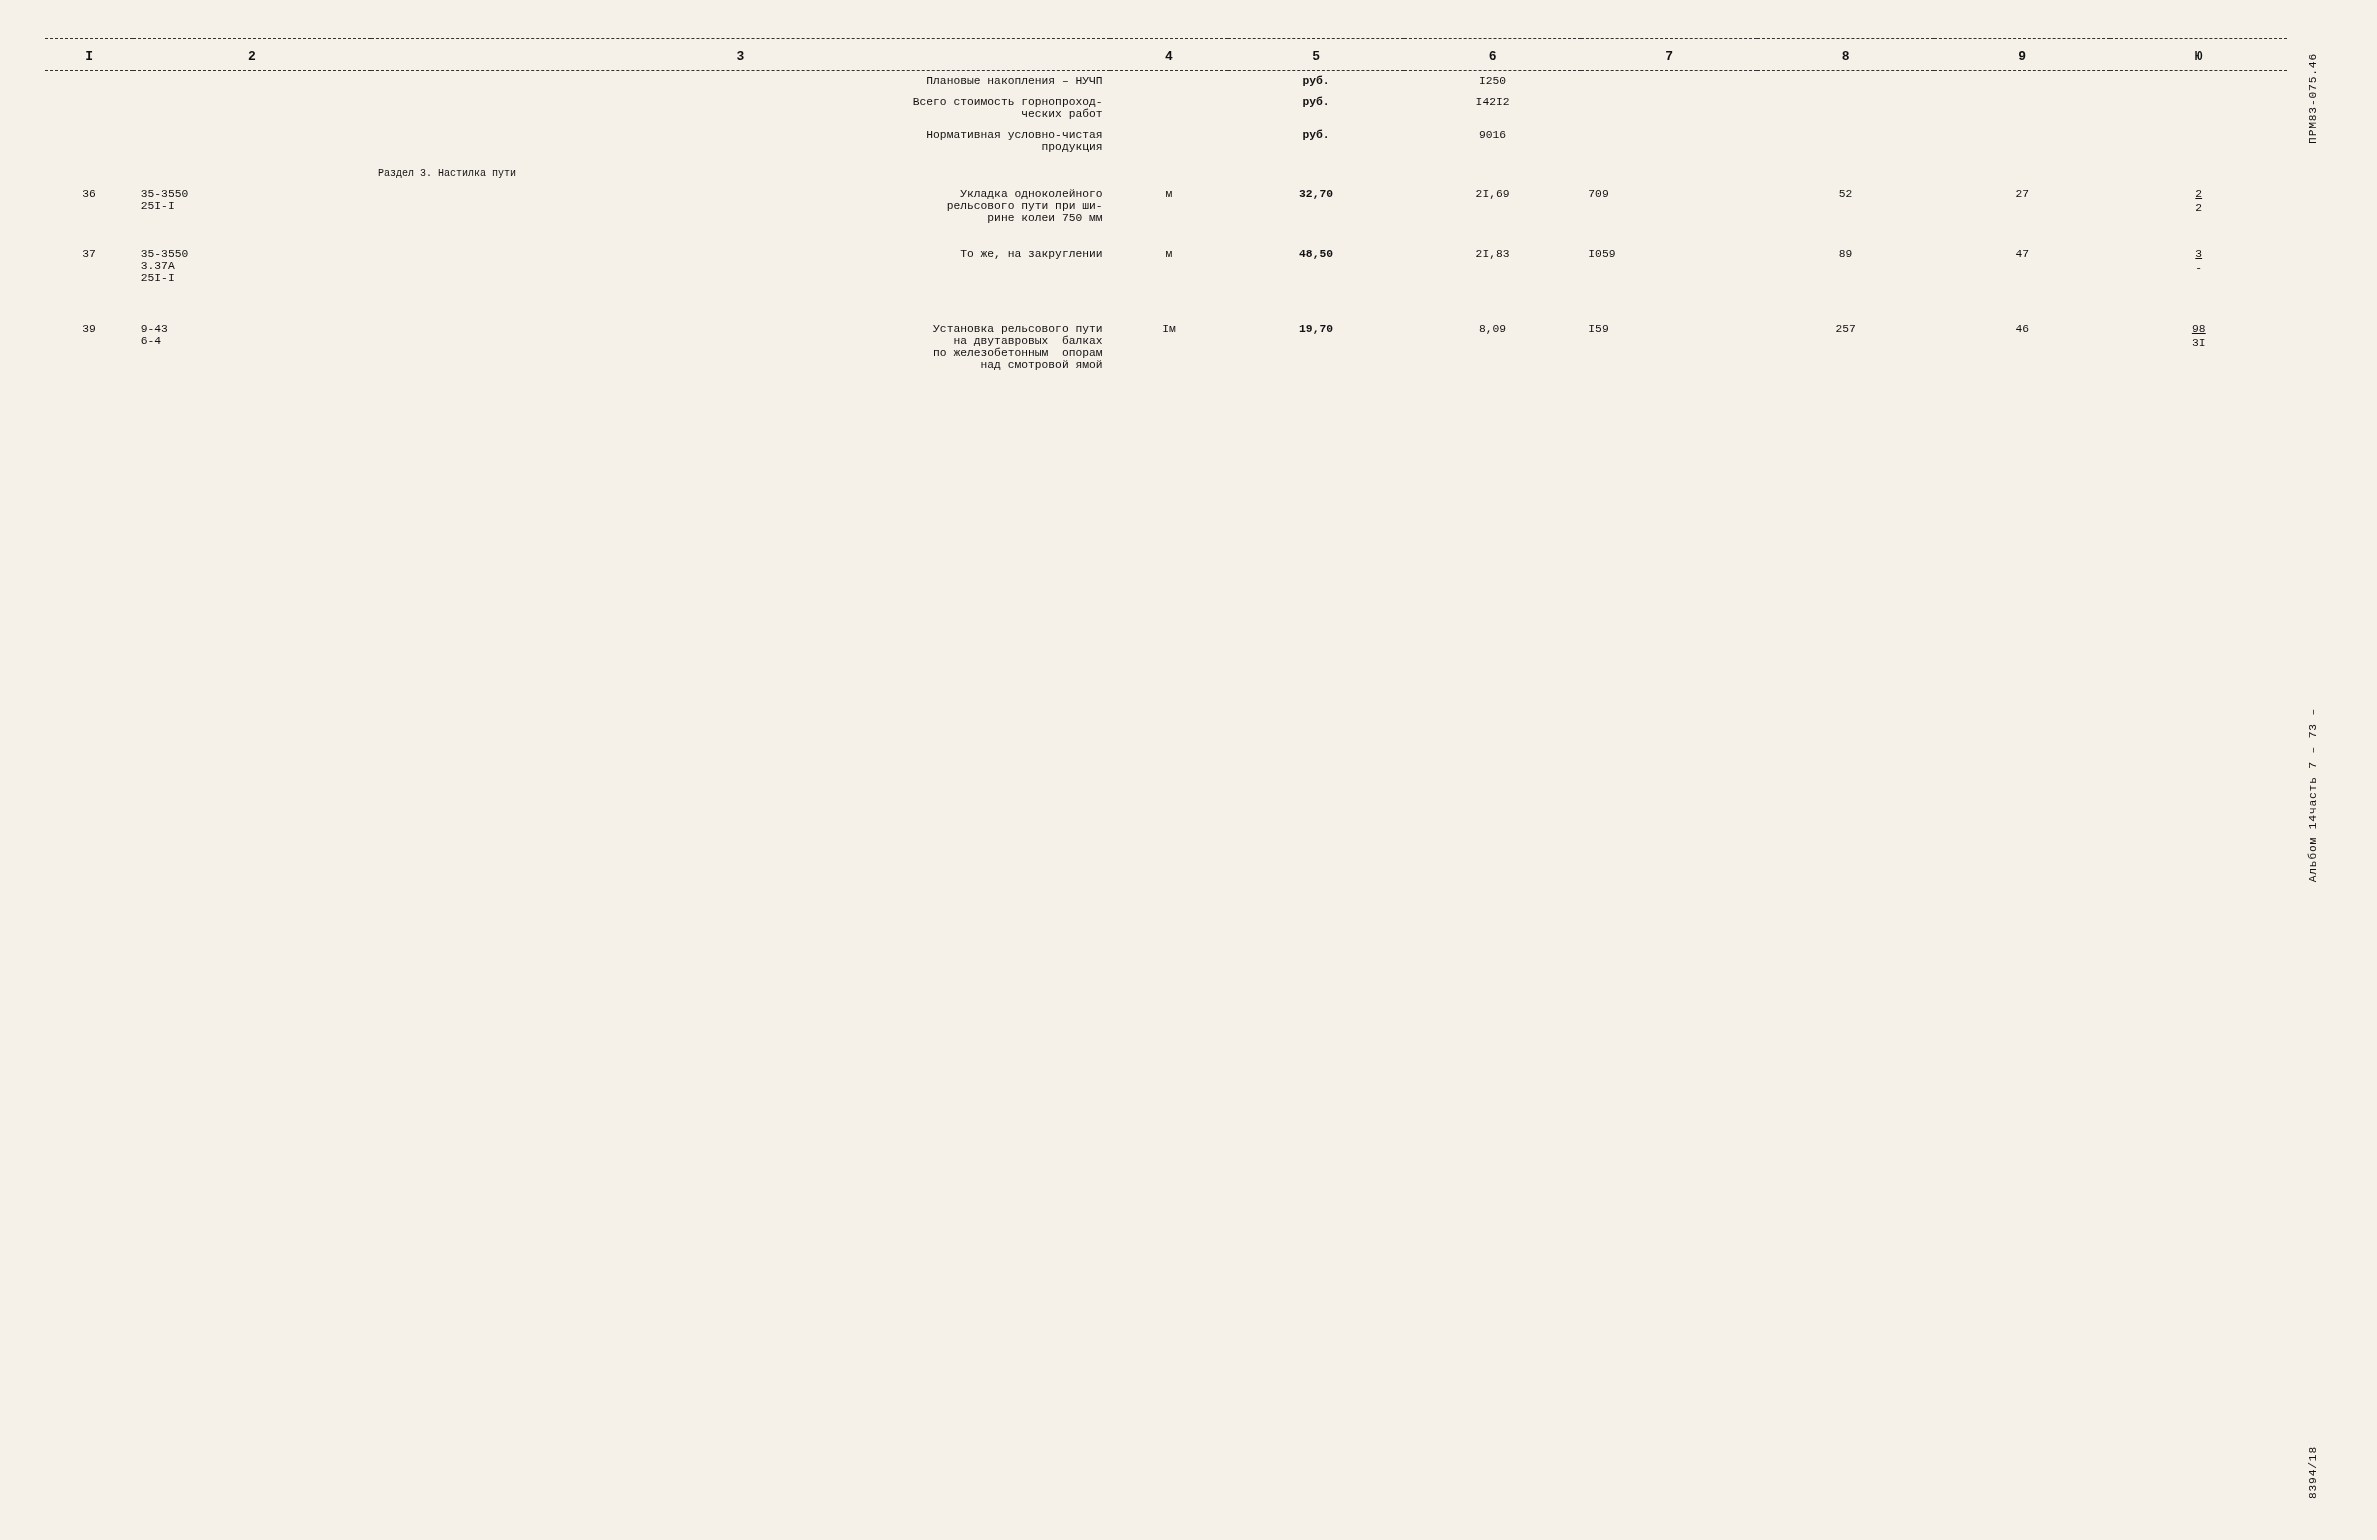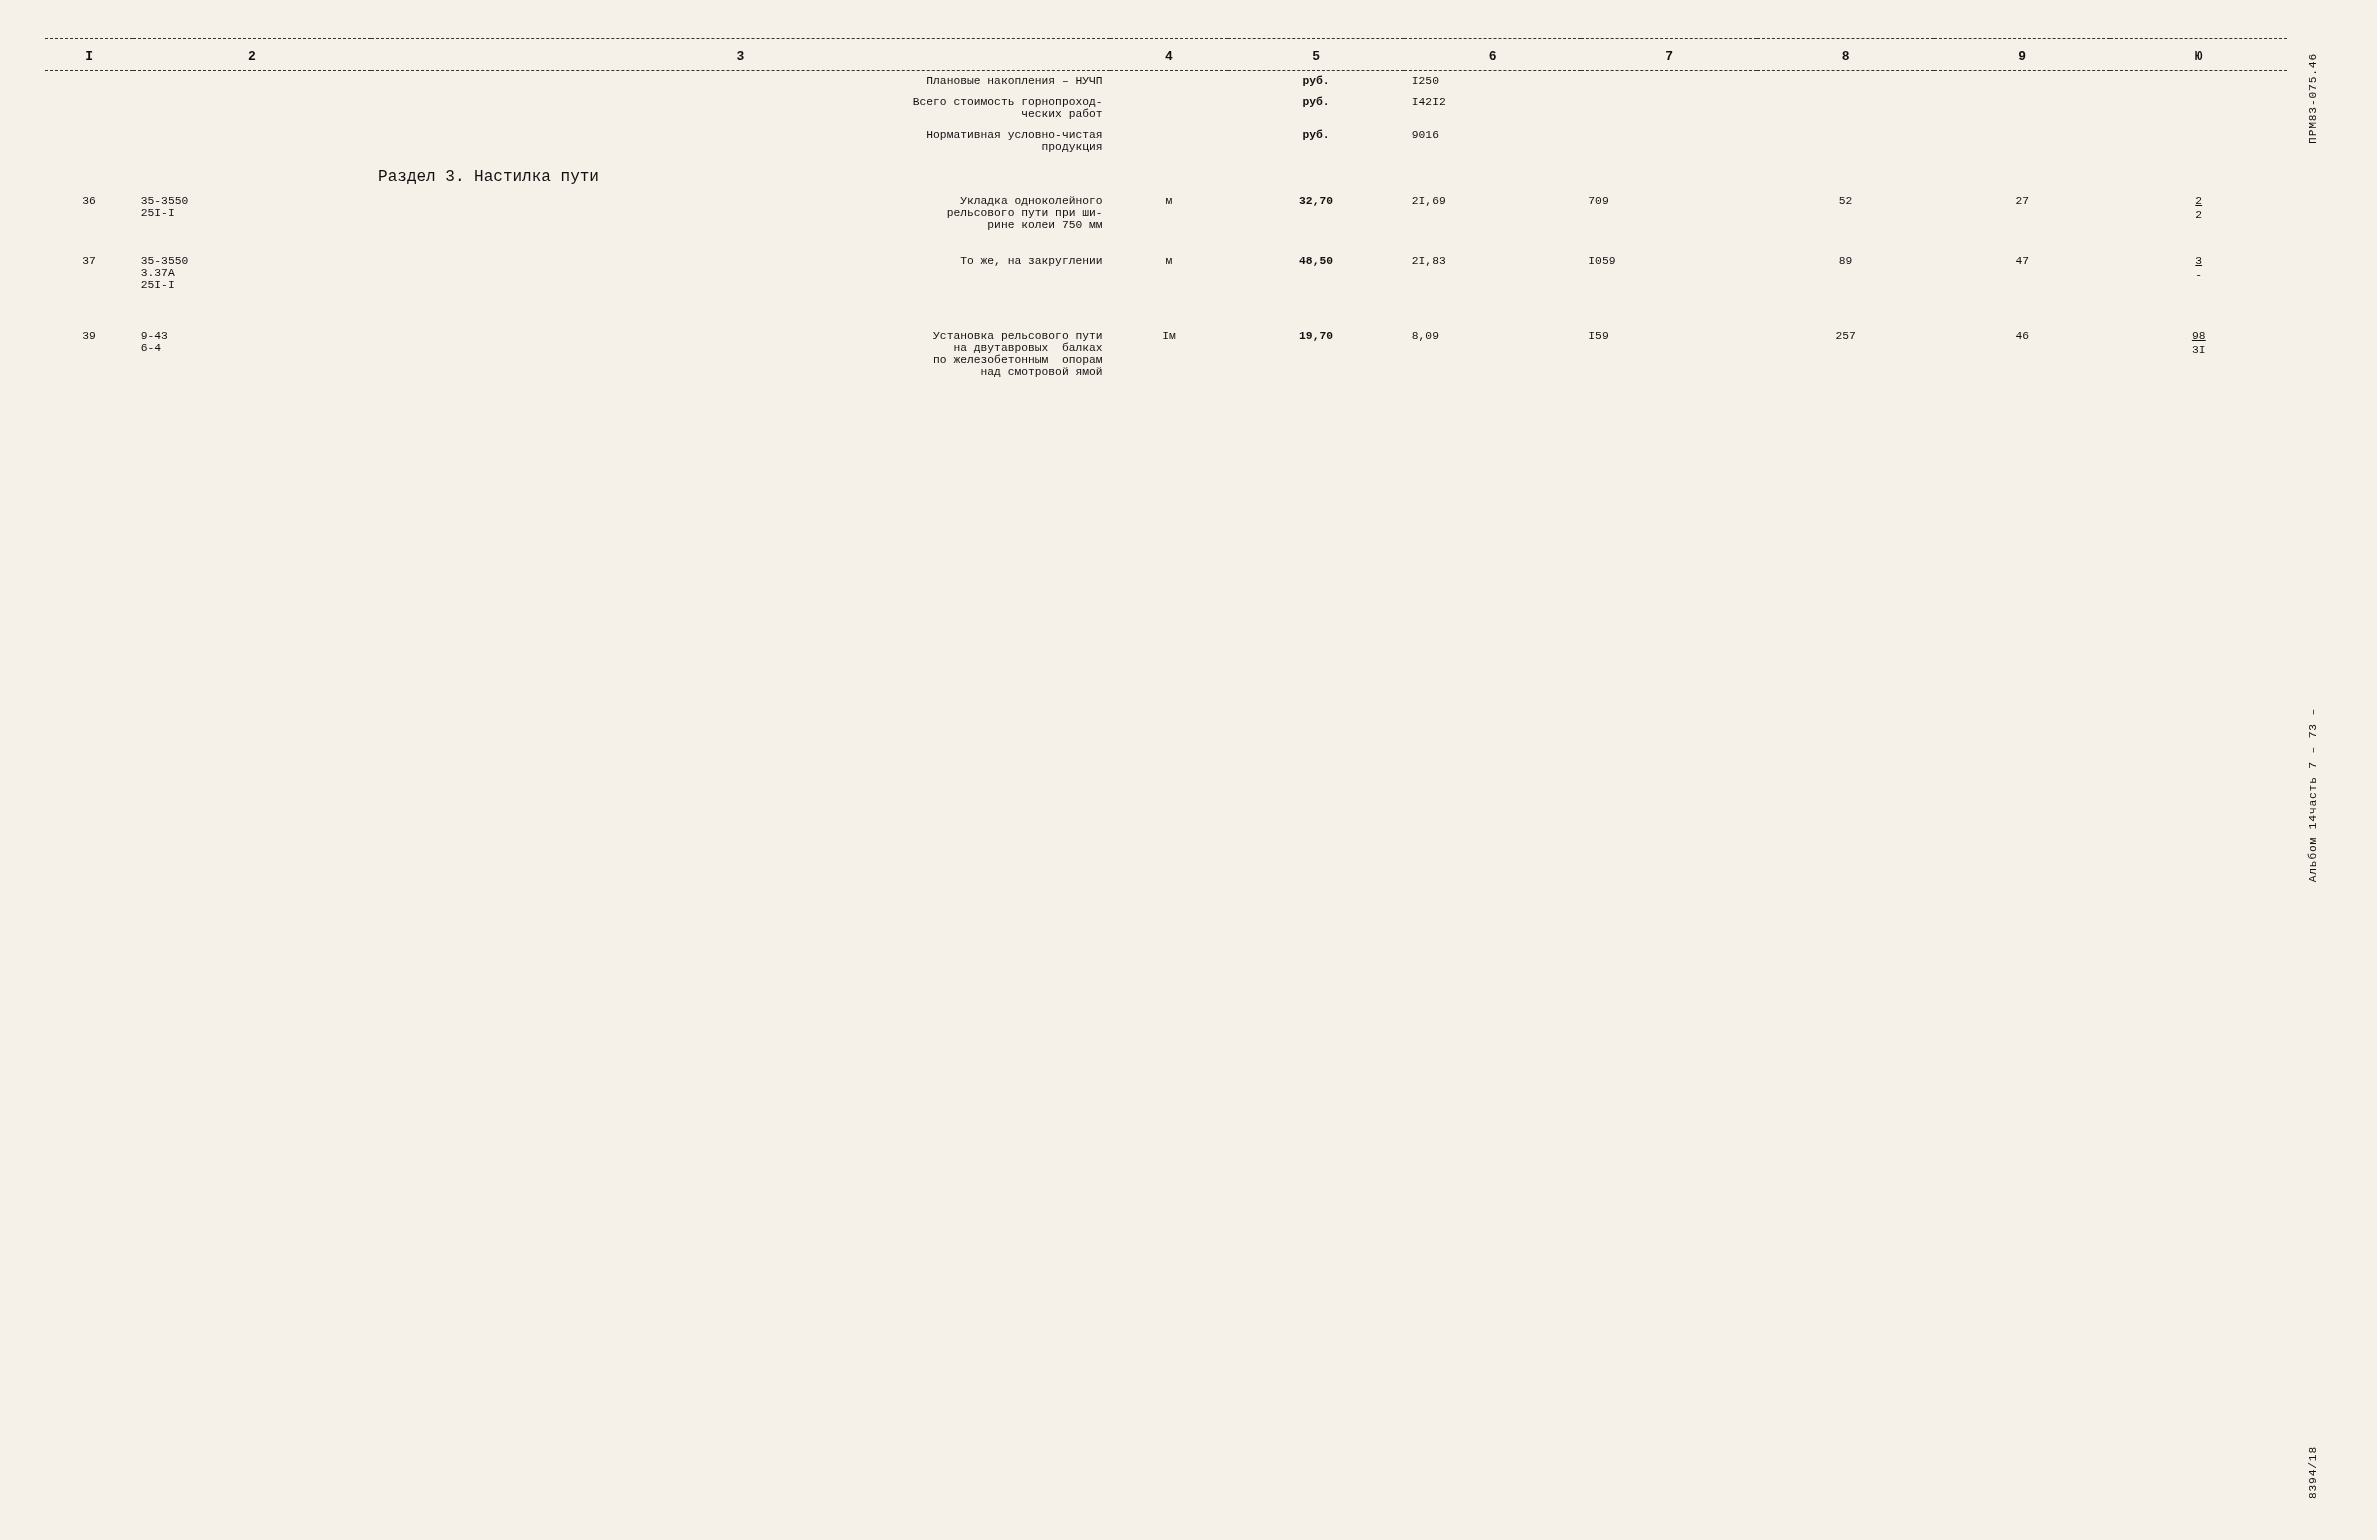--- a/index.html
+++ b/index.html
@@ -59,29 +59,29 @@
       padding: 4.5px 7.5px;
       vertical-align: top;
       font-size: 11.3px;
     }
 
     .data-row td:nth-child(1) { text-align: center; width: 45px; margin-top: 15px; }
     .data-row td:nth-child(2) { text-align: left; width: 121px; white-space: nowrap; }
     .data-row td:nth-child(3) { text-align: right; width: 377px; }
     .data-row td:nth-child(4) { text-align: center; width: 60px; }
     .data-row td:nth-child(5) { text-align: center; width: 90px; font-weight: bold; }
-    .data-row td:nth-child(6) { width: 90px; }
+    .data-row td:nth-child(6) { text-align: center; width: 90px; }
     .data-row td:nth-child(7) { text-align: left; width: 90px; margin-top: 8px; }
     .data-row td:nth-child(8) { text-align: center; width: 90px; }
     .data-row td:nth-child(9) { text-align: center; width: 90px; }
     .data-row td:nth-child(10) { text-align: center; width: 90px; }
 
     .section-row td {
       padding: 10.6px 7.5px 4.5px 7.5px;
-      font-size: 16px;
+      font-size: 10px;
       font-family: Liberation Mono, monospace;
     }
 
     .spacer-row td {
       height: 15px;
     }
 
     .underlined {
       text-decoration: underline;
     }

